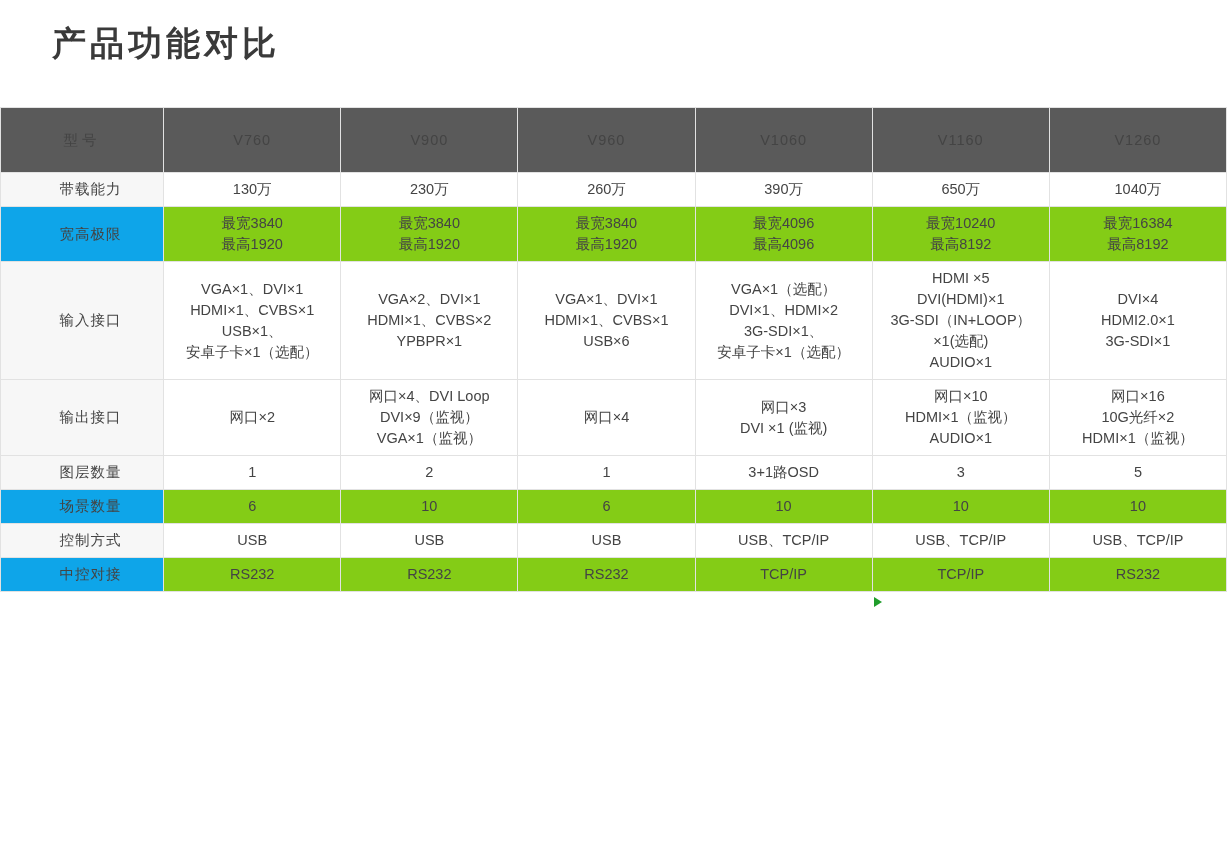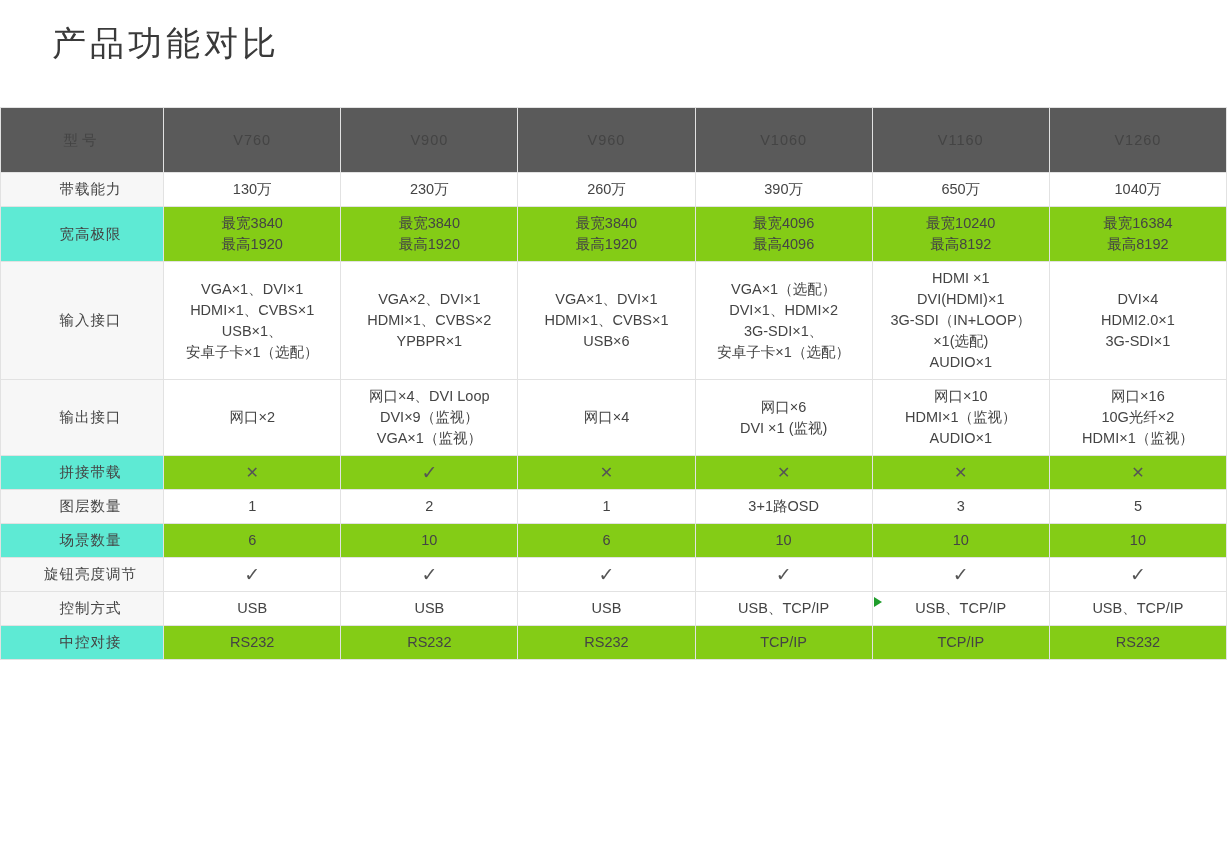--- a/index.html
+++ b/index.html
@@ -17,21 +17,21 @@
   .page {
     position: relative;
     width: 1227px;
     height: 846px;
   }
   .page-title {
     position: absolute;
     left: 52px;
     top: 20px;
     font-size: 34px;
-    font-weight: 400;
+    font-weight: 700;
     color: #3a3a3a;
     letter-spacing: 4px;
     line-height: 46px;
   }
   table.compare {
     position: absolute;
     left: 0;
     top: 107px;
     width: 1227px;
     border-collapse: collapse;
@@ -62,21 +62,21 @@
     background: #f7f7f7;
     color: #444;
     letter-spacing: 1px;
     font-size: 14.5px;
     padding-left: 21px;
   }
   tbody tr.alt td {
     background: #84cc16;
   }
   tbody tr.alt td.rowlabel {
-    background: #5eead4;
+    background: #0ea5e9;
   }
   .check {
     font-size: 19px;
     color: #555;
     line-height: 1;
   }
   .cross {
     font-size: 16px;
     color: #555;
     line-height: 1;
@@ -198,21 +198,21 @@
             <span>HDMI×1、CVBS×1</span>
             <span>USB×6</span>
           </td>
           <td class="cell-multi">
             <span>VGA×1（选配）</span>
             <span>DVI×1、HDMI×2</span>
             <span>3G-SDI×1、</span>
             <span>安卓子卡×1（选配）</span>
           </td>
           <td class="cell-multi">
-            <span>HDMI ×1</span>
+            <span>HDMI ×5</span>
             <span>DVI(HDMI)×1</span>
             <span>3G-SDI（IN+LOOP）</span>
             <span>×1(选配)</span>
             <span>AUDIO×1</span>
           </td>
           <td class="cell-multi">
             <span>DVI×4</span>
             <span>HDMI2.0×1</span>
             <span>3G-SDI×1</span>
           </td>
@@ -226,124 +226,78 @@
           </td>
           <td class="cell-multi">
             <span>网口×4、DVI Loop</span>
             <span>DVI×9（监视）</span>
             <span>VGA×1（监视）</span>
           </td>
           <td class="cell-multi">
             <span>网口×4</span>
           </td>
           <td class="cell-multi">
-            <span>网口×6</span>
+            <span>网口×3</span>
             <span>DVI ×1 (监视)</span>
           </td>
           <td class="cell-multi">
             <span>网口×10</span>
             <span>HDMI×1（监视）</span>
             <span>AUDIO×1</span>
           </td>
           <td class="cell-multi">
             <span>网口×16</span>
             <span>10G光纤×2</span>
             <span>HDMI×1（监视）</span>
           </td>
         </tr>
+        <tr>
+          <td class="rowlabel cell-multi">
+            <span>图层数量</span>
+          </td>
+          <td class="cell-multi">
+            <span>1</span>
+          </td>
+          <td class="cell-multi">
+            <span>2</span>
+          </td>
+          <td class="cell-multi">
+            <span>1</span>
+          </td>
+          <td class="cell-multi">
+            <span>3+1路OSD</span>
+          </td>
+          <td class="cell-multi">
+            <span>3</span>
+          </td>
+          <td class="cell-multi">
+            <span>5</span>
+          </td>
+        </tr>
         <tr class="alt">
           <td class="rowlabel cell-multi">
-            <span>拼接带载</span>
-          </td>
-          <td class="cell-multi">
-            <span class="cross">✕</span>
-          </td>
-          <td class="cell-multi">
-            <span class="check">✓</span>
-          </td>
-          <td class="cell-multi">
-            <span class="cross">✕</span>
-          </td>
-          <td class="cell-multi">
-            <span class="cross">✕</span>
-          </td>
-          <td class="cell-multi">
-            <span class="cross">✕</span>
-          </td>
-          <td class="cell-multi">
-            <span class="cross">✕</span>
-          </td>
-        </tr>
-        <tr>
-          <td class="rowlabel cell-multi">
-            <span>图层数量</span>
-          </td>
-          <td class="cell-multi">
-            <span>1</span>
-          </td>
-          <td class="cell-multi">
-            <span>2</span>
-          </td>
-          <td class="cell-multi">
-            <span>1</span>
-          </td>
-          <td class="cell-multi">
-            <span>3+1路OSD</span>
-          </td>
-          <td class="cell-multi">
-            <span>3</span>
-          </td>
-          <td class="cell-multi">
-            <span>5</span>
-          </td>
-        </tr>
-        <tr class="alt">
-          <td class="rowlabel cell-multi">
             <span>场景数量</span>
           </td>
           <td class="cell-multi">
             <span>6</span>
           </td>
           <td class="cell-multi">
             <span>10</span>
           </td>
           <td class="cell-multi">
             <span>6</span>
           </td>
           <td class="cell-multi">
             <span>10</span>
           </td>
           <td class="cell-multi">
             <span>10</span>
           </td>
           <td class="cell-multi">
             <span>10</span>
-          </td>
-        </tr>
-        <tr>
-          <td class="rowlabel cell-multi">
-            <span>旋钮亮度调节</span>
-          </td>
-          <td class="cell-multi">
-            <span class="check">✓</span>
-          </td>
-          <td class="cell-multi">
-            <span class="check">✓</span>
-          </td>
-          <td class="cell-multi">
-            <span class="check">✓</span>
-          </td>
-          <td class="cell-multi">
-            <span class="check">✓</span>
-          </td>
-          <td class="cell-multi">
-            <span class="check">✓</span>
-          </td>
-          <td class="cell-multi">
-            <span class="check">✓</span>
           </td>
         </tr>
         <tr>
           <td class="rowlabel cell-multi">
             <span>控制方式</span>
           </td>
           <td class="cell-multi">
             <span>USB</span>
           </td>
           <td class="cell-multi">

